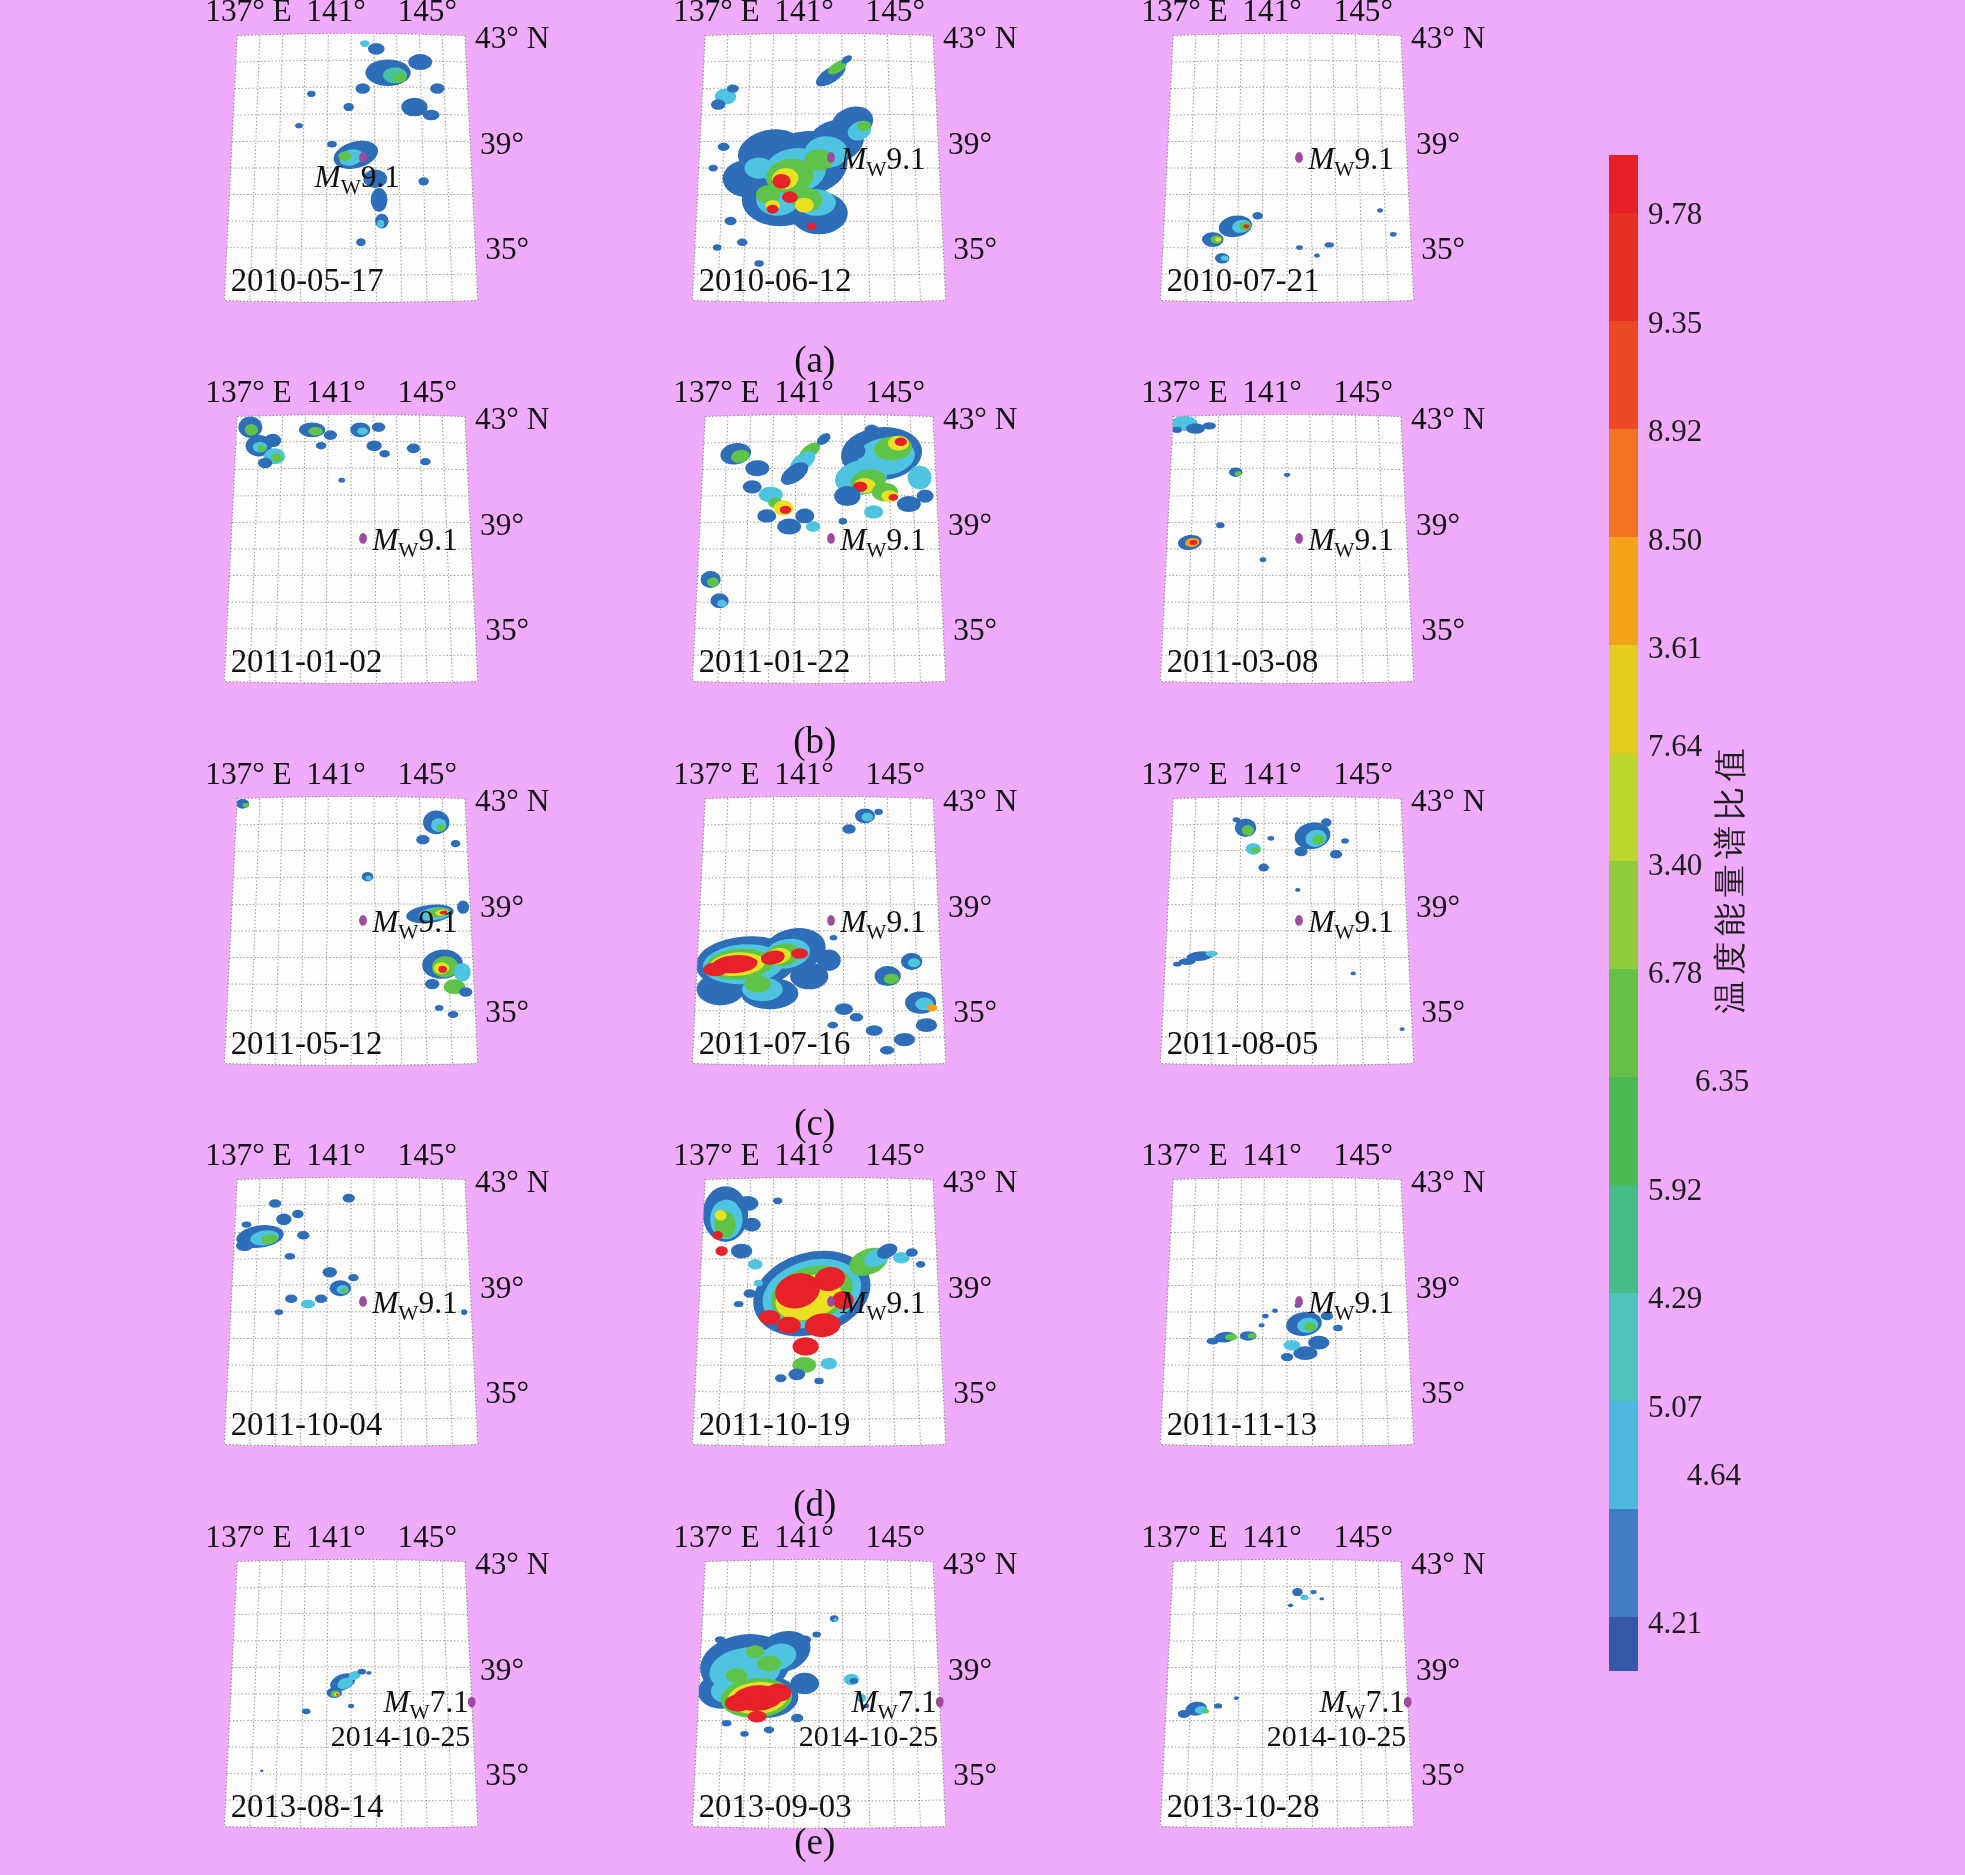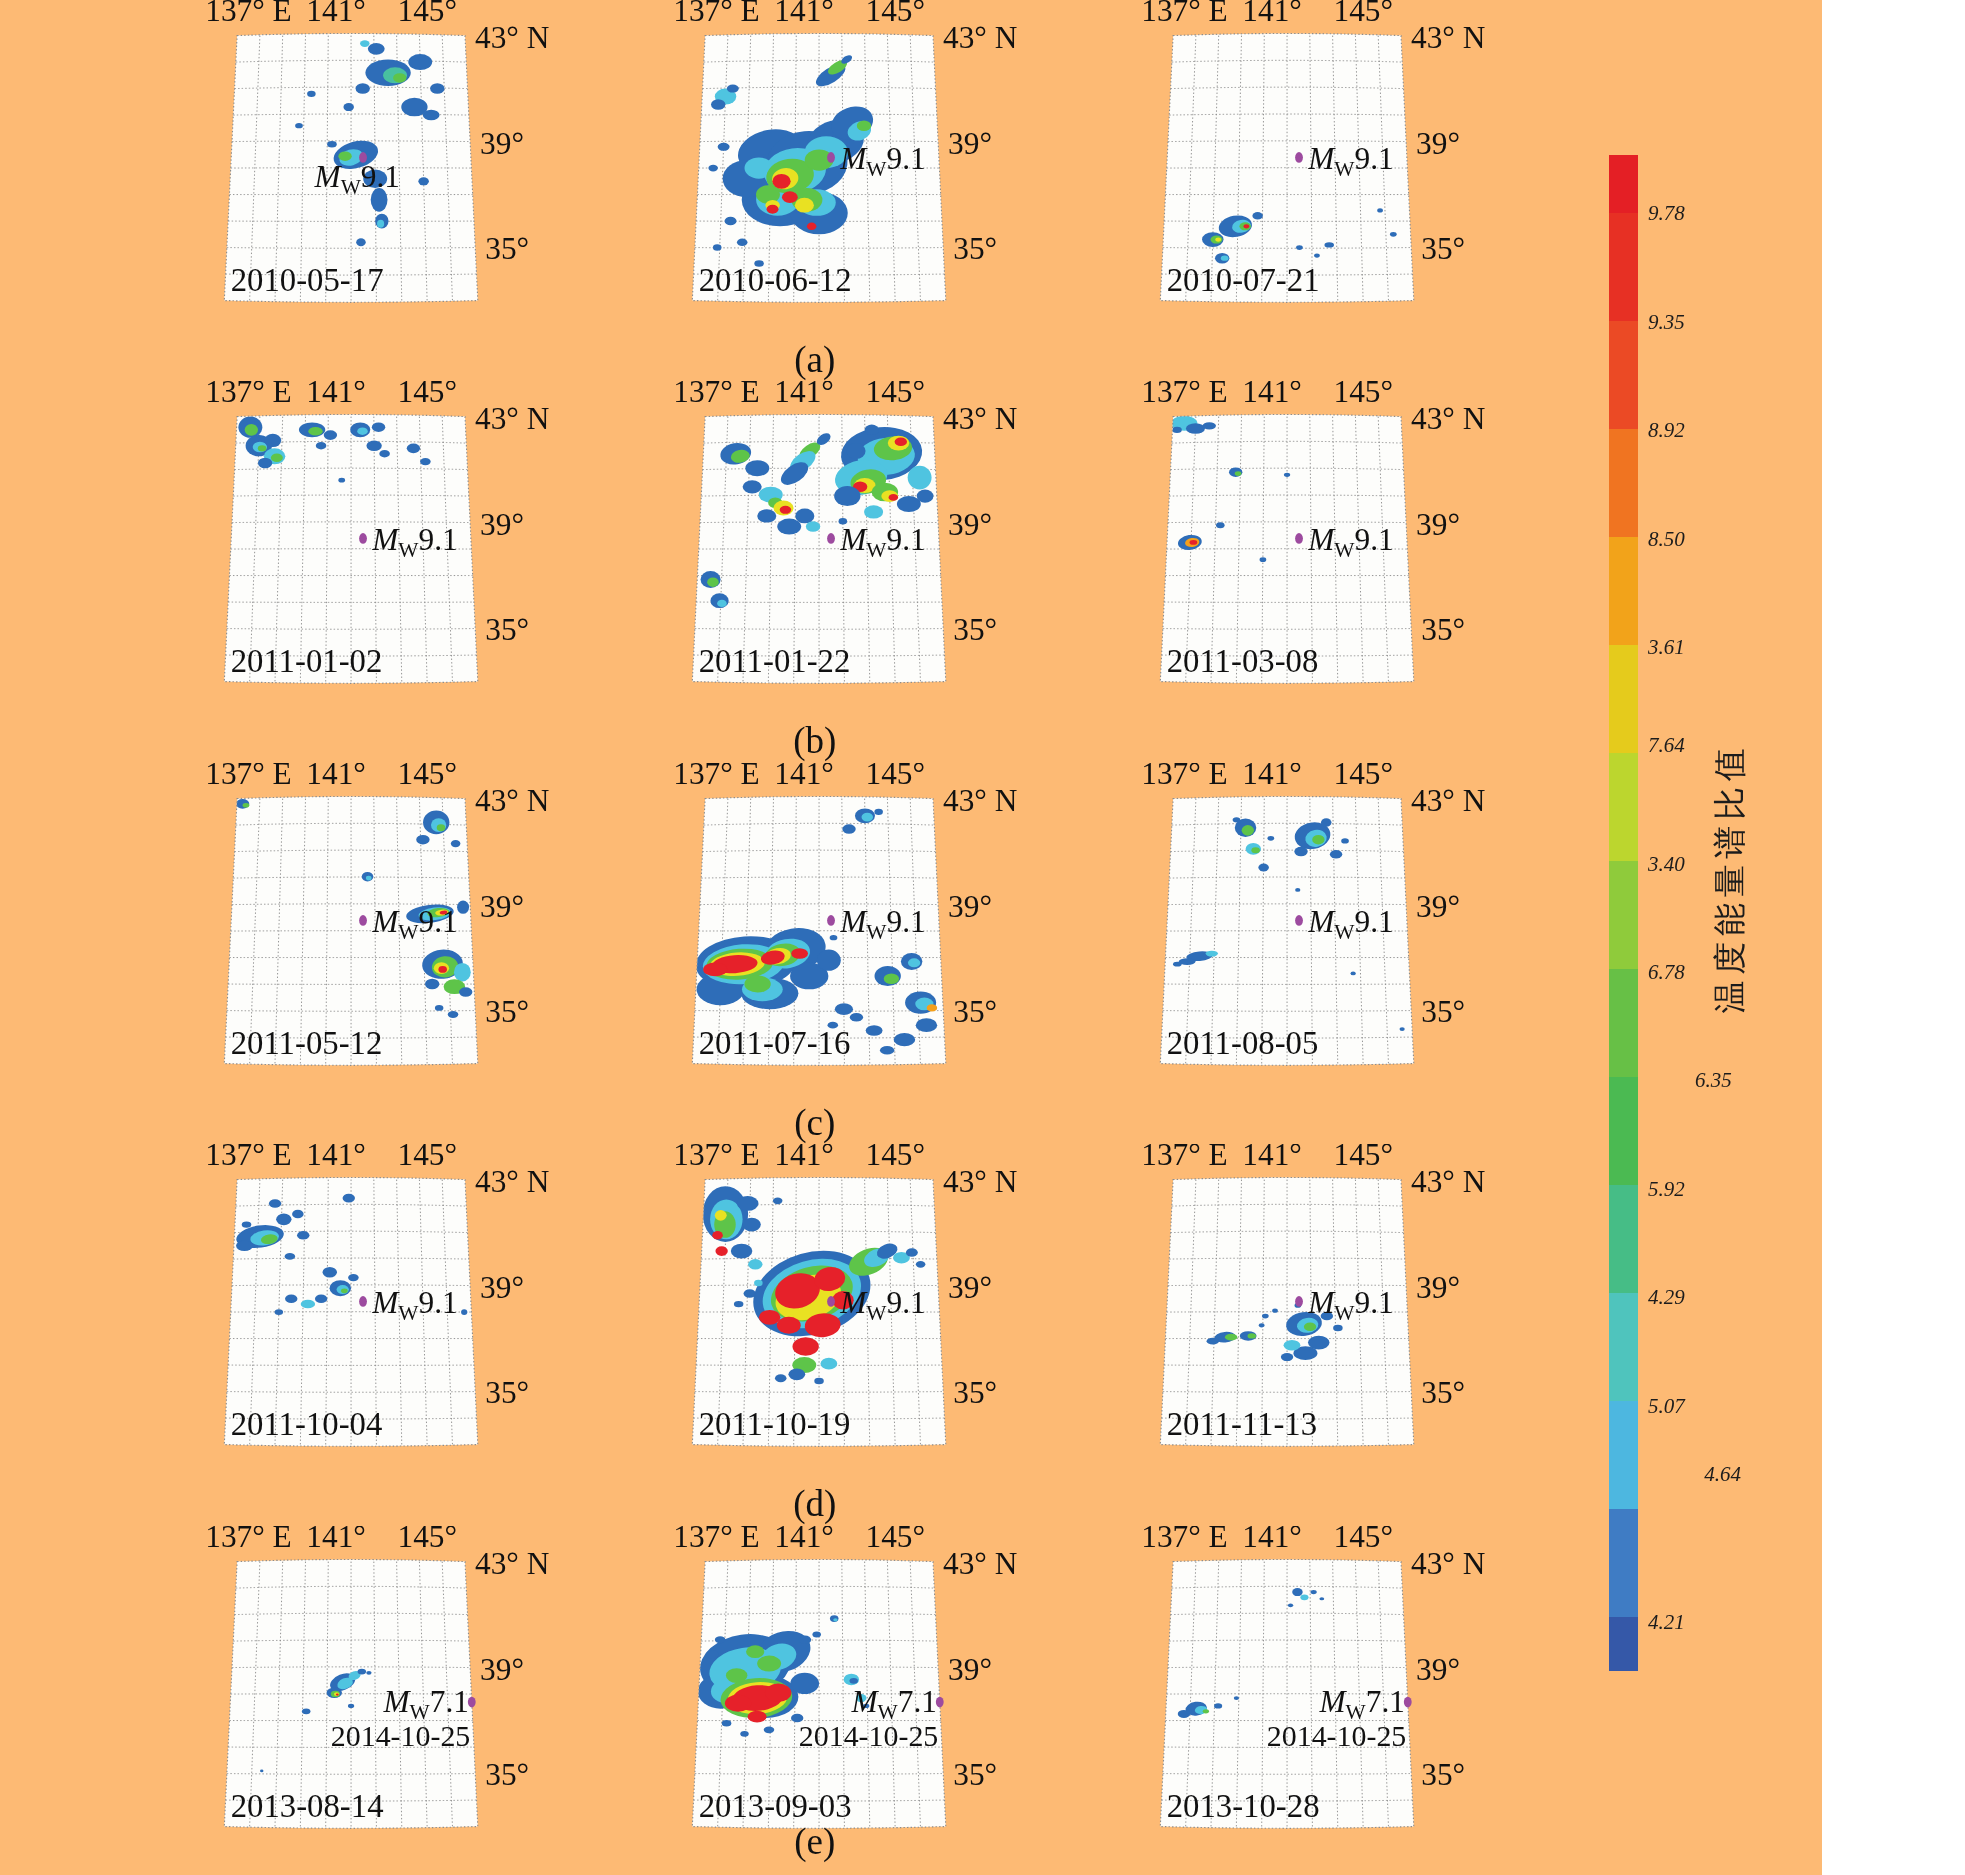--- a/index.html
+++ b/index.html
@@ -1,22 +1,22 @@
 <!DOCTYPE html>
 <html style="font-size:11.4px"><head>
 <meta charset="utf-8">
 <style>
   html,body{margin:0;padding:0;background:#ffffff;}
   body{font-family:"Liberation Serif","DejaVu Serif",serif;}
-  #figure{position:relative;width:1822px;height:1875px;background:#fdba74;overflow:hidden;}
+  #figure{position:relative;width:1965px;height:1875px;background:#f0abfc;overflow:hidden;}
   .panel{position:absolute;width:468px;height:381px;}
   .panel svg{display:block;width:468px;height:381px;}
   #colorbar{position:absolute;box-shadow:none;}
   .cb-seg{width:28.5px;}
-  .cb-tick{position:absolute;width:93px;height:37px;line-height:37px;font-size:21px;color:#1c1c1c;text-align:left;font-style:italic;}
+  .cb-tick{position:absolute;width:93px;height:37px;line-height:37px;font-size:31px;color:#1c1c1c;text-align:left;}
   #cb-label{position:absolute;left:1580px;top:858px;width:299px;height:40px;line-height:40px;
             font-size:33px;letter-spacing:5.7px;color:#1c1c1c;text-align:center;
             transform:rotate(-90deg);transform-origin:center center;white-space:nowrap;}
 </style>
 </head>
 <body>
 
 <div id="figure">
   <div id="panels">
       <div class="panel" style="left: 111px; top: 0px;">

